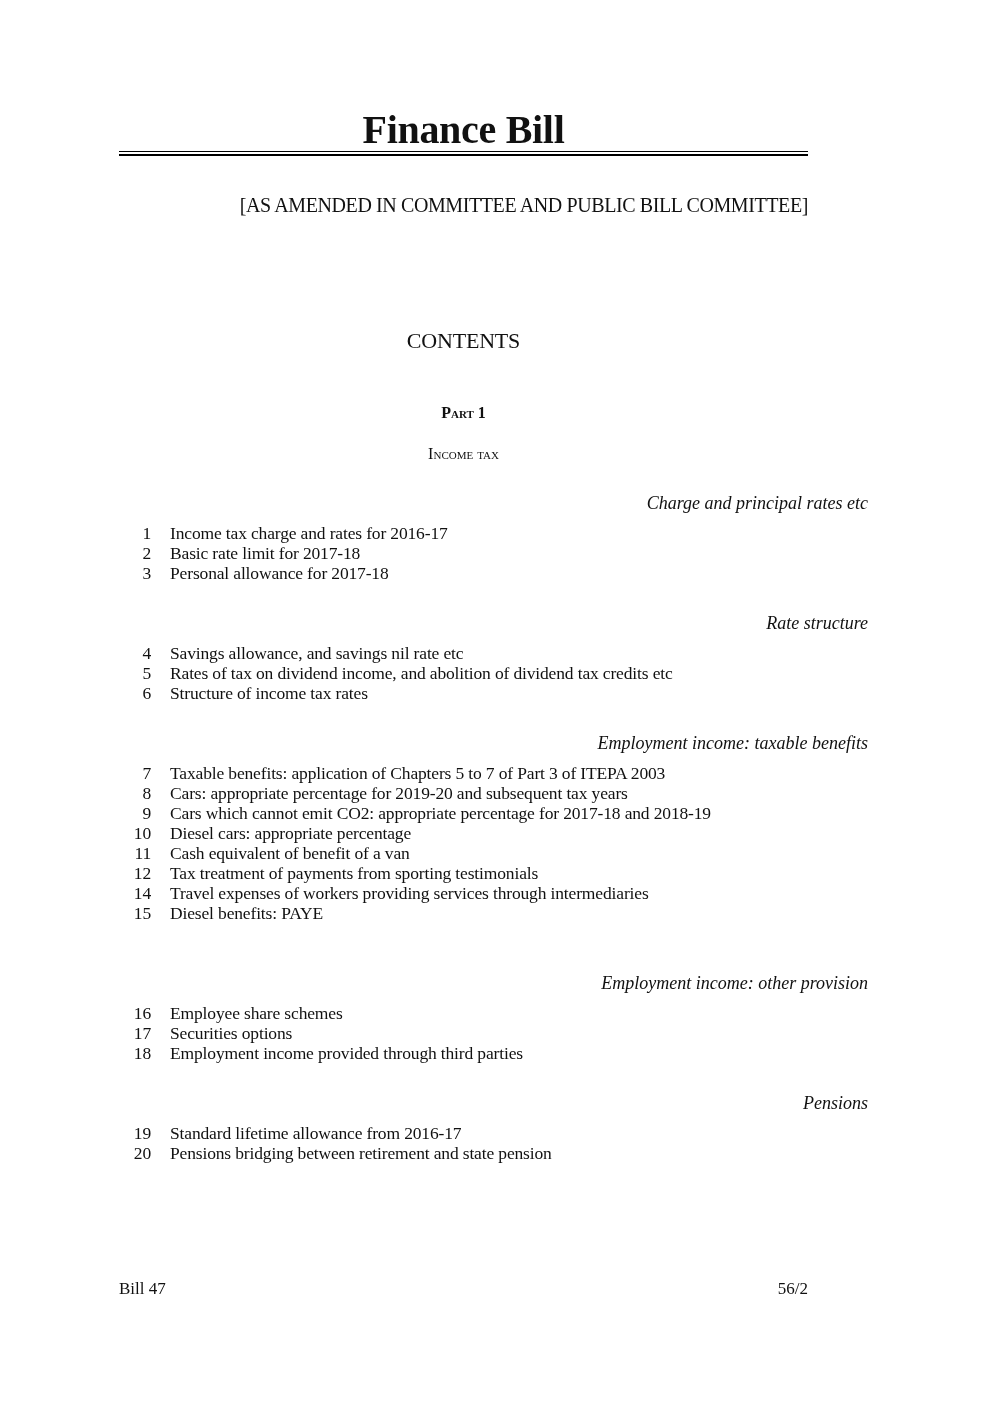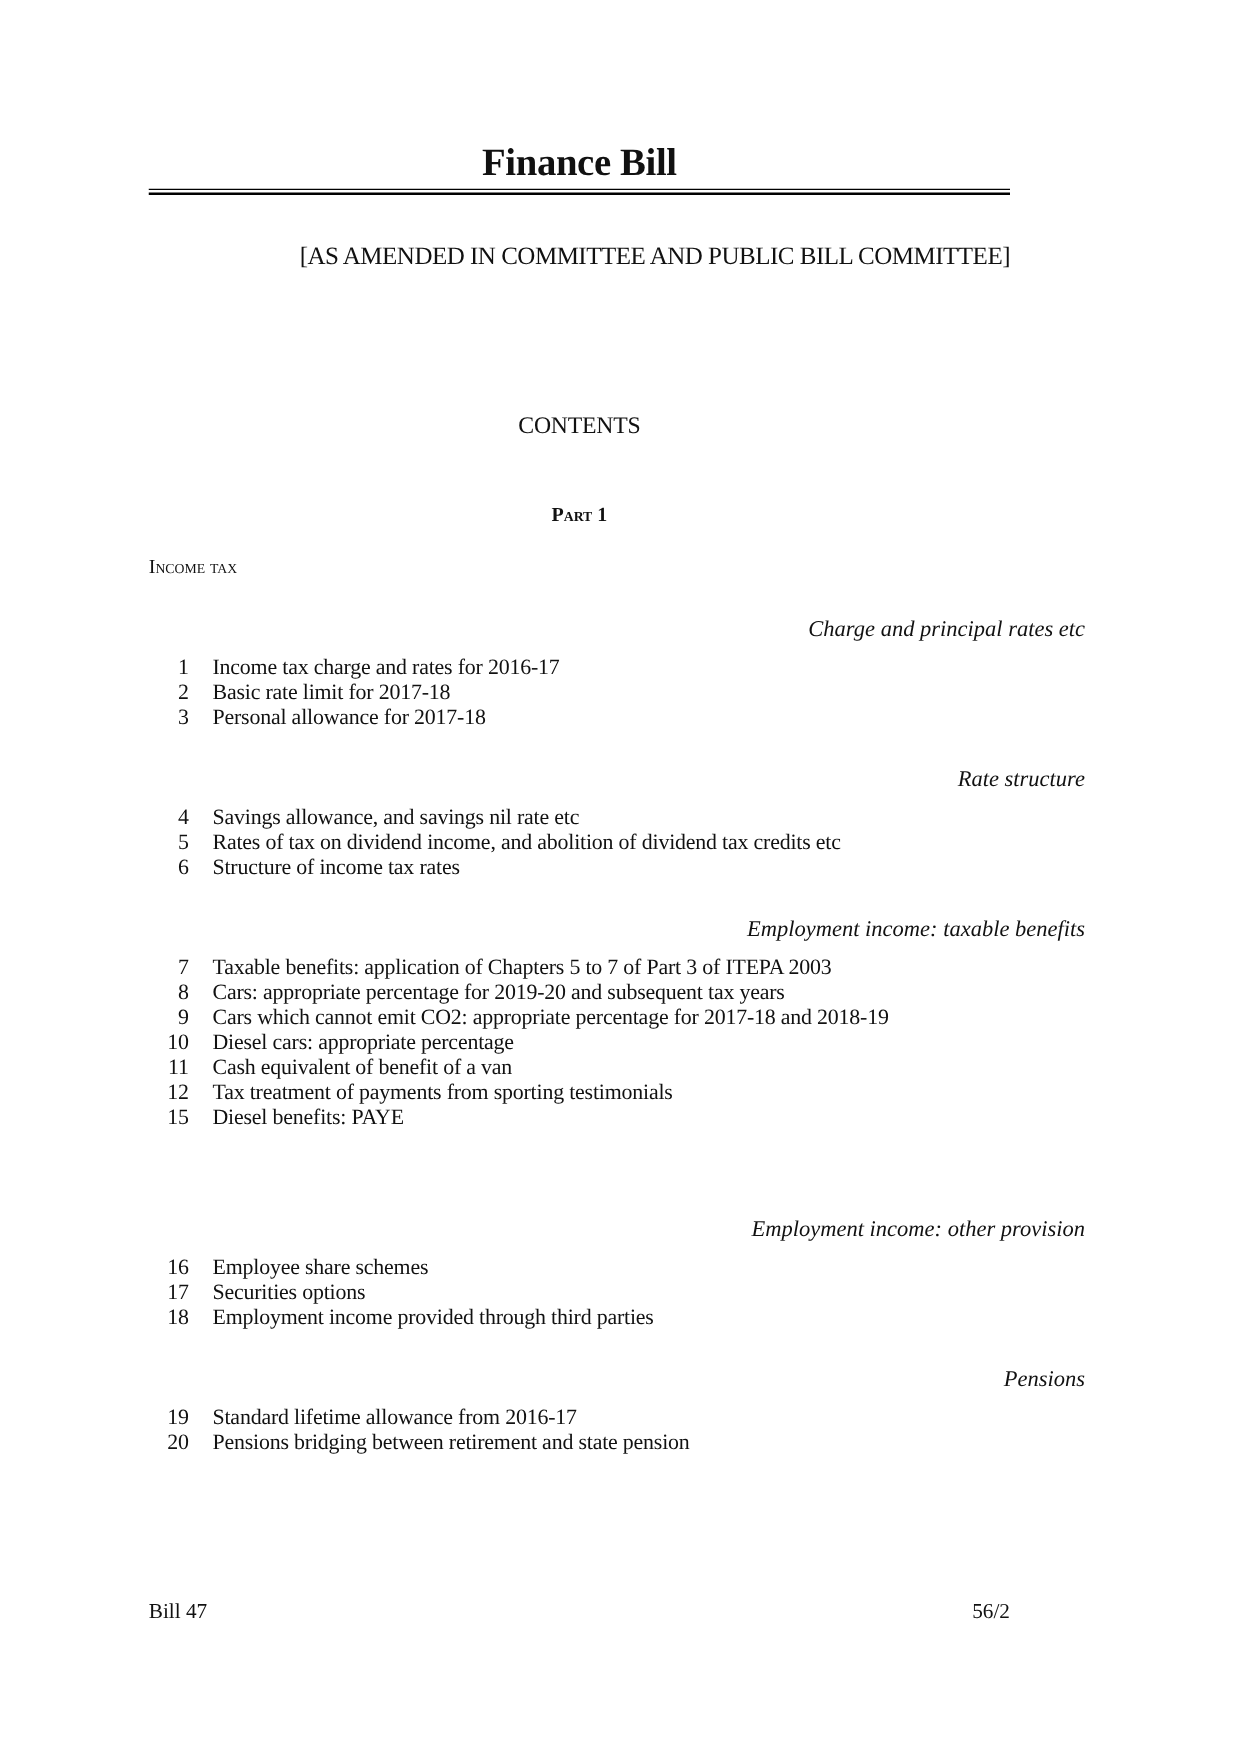--- a/index.html
+++ b/index.html
@@ -14,21 +14,21 @@
       font-family: "Liberation Serif", "DejaVu Serif", serif;
       color: #111111;
       overflow: hidden;
     }
     .page-title {
       position: absolute;
       left: 119px;
       width: 689px;
       top: 111px;
       text-align: center;
-      font-size: 31px;
+      font-size: 40px;
       font-weight: bold;
       line-height: 38px;
       letter-spacing: -0.3px;
     }
     .rule-thin {
       position: absolute;
       left: 119px;
       width: 689px;
       top: 151px;
       height: 1px;
@@ -51,40 +51,41 @@
       font-size: 20px;
       line-height: 26px;
       letter-spacing: -0.4px;
     }
     .contents-heading {
       position: absolute;
       left: 119px;
       width: 689px;
       top: 326px;
       text-align: center;
-      font-size: 19px;
+      font-size: 22px;
       line-height: 30px;
       letter-spacing: -0.2px;
     }
     .part-heading {
       position: absolute;
       left: 119px;
       width: 689px;
       top: 402px;
       text-align: center;
       font-size: 16px;
       font-weight: bold;
       font-variant: small-caps;
       line-height: 22px;
     }
     .part-title {
       position: absolute;
       left: 119px;
       width: 689px;
       top: 443px;
+      text-align: center;
       font-size: 16px;
       font-variant: small-caps;
       line-height: 22px;
     }
     .group-heading {
       position: absolute;
       left: 119px;
       width: 749px;
       text-align: right;
       font-size: 18px;
@@ -202,20 +203,24 @@
   </li>
   <li class="entry">
     <span class="entry-num">11</span>
     <span class="entry-title">Cash equivalent of benefit of a van</span>
   </li>
   <li class="entry">
     <span class="entry-num">12</span>
     <span class="entry-title">Tax treatment of payments from sporting testimonials</span>
   </li>
   <li class="entry">
+    <span class="entry-num">14</span>
+    <span class="entry-title">Travel expenses of workers providing services through intermediaries</span>
+  </li>
+  <li class="entry">
     <span class="entry-num">15</span>
     <span class="entry-title">Diesel benefits: PAYE</span>
   </li>
 </ul>
 
 <div class="group-heading" style="top:972px;">Employment income: other provision</div>
 <ul class="entry-list" style="top:1003px;">
   <li class="entry">
     <span class="entry-num">16</span>
     <span class="entry-title">Employee share schemes</span>

